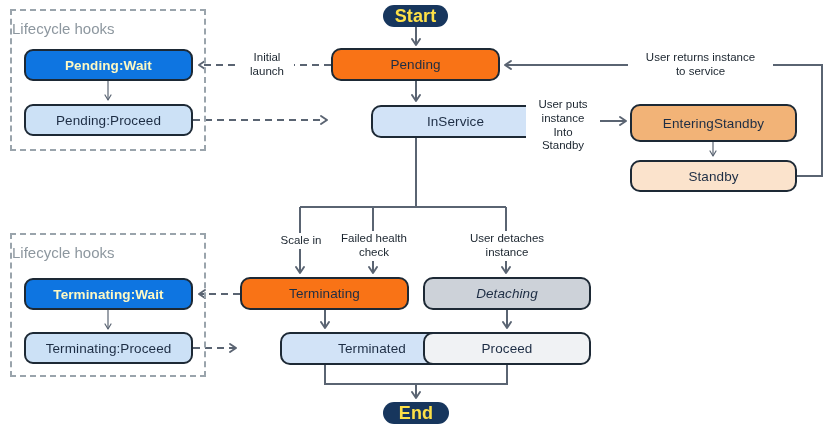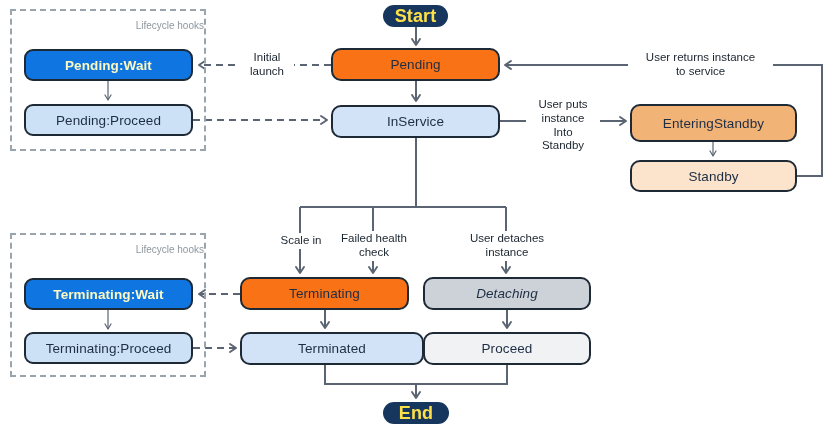--- a/index.html
+++ b/index.html
@@ -12,34 +12,34 @@
     position:absolute;z-index:2;box-sizing:border-box;
     display:flex;align-items:center;justify-content:center;
     border:2px solid #1D2935;border-radius:10px;
     font-size:13.5px;color:#1D2D44;letter-spacing:.1px;
   }
   .pill{
     background:#17365D;color:#fde047;border:none;border-radius:12px;
     font-size:18px;font-weight:700;
   }
   .st-medium{background:#f97316;}
-  .st-light{background:#D2E3F7;}
+  .st-light{background:#D2E3F7;margin-left:40px;}
   .st-orange{background:#F2B377;}
   .st-lorange{background:#FBE3CC;}
   .st-gray{background:#CDD2D9;font-style:italic;}
   .st-lgray{background:#F0F2F4;}
   .hook-wait{background:#0E75E1;color:#fef9c3;font-weight:700;border-radius:9px;}
   .hook-proceed{background:#CCE1F6;border-radius:9px;}
   .hook-container{
     position:absolute;z-index:1;box-sizing:border-box;
     border:2px dashed #9AA4AC;background:transparent;
   }
   .hook-title{
-    position:absolute;z-index:2;width:100%;top:9px;text-align:right;
-    color:#8D979F;font-size:10px;
+    position:absolute;z-index:2;width:100%;top:9px;text-align:left;
+    color:#8D979F;font-size:15px;
   }
   .edge-label{
     position:absolute;z-index:2;background:#fff;text-align:center;
     font-size:11.5px;line-height:1.2;color:#1A242E;white-space:pre-line;
     padding:1px 2px;box-sizing:border-box;
   }
 </style>
 </head>
 <body>
 

